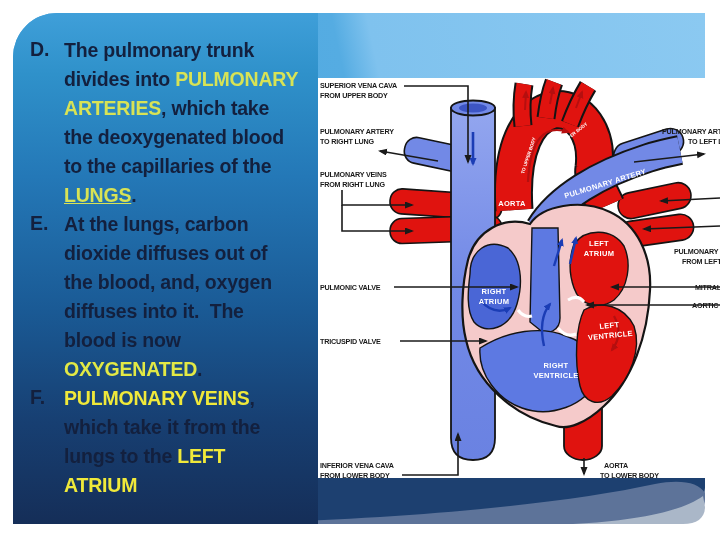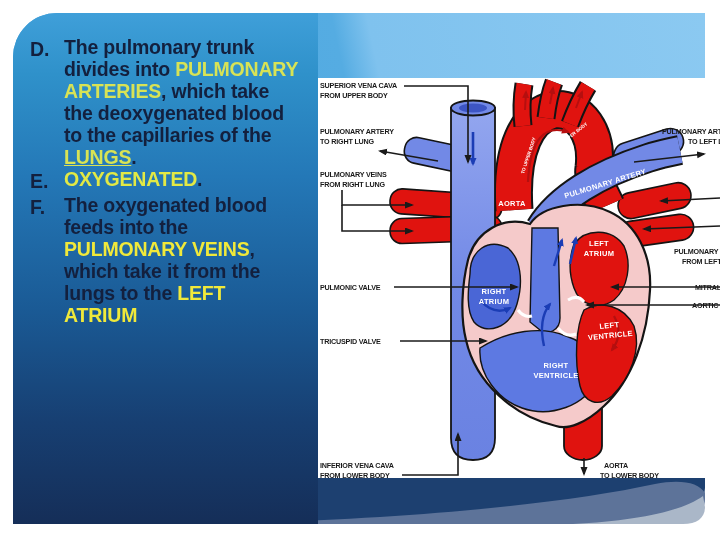--- a/index.html
+++ b/index.html
@@ -20,21 +20,21 @@
     position:absolute;left:13px;top:13px;width:305px;height:511px;
     border-top-left-radius:44px;
     background:linear-gradient(180deg,#3f9fd9 0%,#2f91ca 12%,#2478b7 32%,#1a5a95 58%,#173f72 80%,#152e58 100%);
   }
   .bullets{padding:23px 0 0 17px;}
   .bullet{display:flex;margin:0;}
   .bullet .lbl{
     flex:0 0 34px;color:#13203e;font-size:19.5px;line-height:26.3px;font-weight:bold;
   }
   .bullet .txt{
-    white-space:pre;color:#13203e;font-size:19.5px;line-height:22px;font-weight:bold;
+    white-space:pre;color:#13203e;font-size:19.5px;line-height:29px;font-weight:bold;
     letter-spacing:-0.2px;
   }
   .heart-svg{position:absolute;left:318px;top:78px;width:402px;height:400px;}
   .heart-svg text{font-family:"Liberation Sans", sans-serif;}
   .dlabel{font-size:7.2px;font-weight:bold;fill:#1a1a1a;letter-spacing:-0.2px;}
   .ilabel{font-size:7.5px;font-weight:bold;fill:#ffffff;text-anchor:middle;letter-spacing:0.3px;}
   .conn{stroke:#1a1a1a;stroke-width:1.6;fill:none;}
 </style>
 </head>
 <body>
@@ -55,27 +55,30 @@
         <span class="lbl">D.</span>
         <span class="txt"><span>The pulmonary trunk
 divides into </span><span style="color: rgb(216, 227, 85);">PULMONARY
 ARTERIES</span><span>, which take
 the deoxygenated blood
 to the capillaries of the
 </span><span style="color: rgb(216, 227, 85); text-decoration: underline;">LUNGS</span><span>.</span></span>
       </div>
       <div class="bullet">
         <span class="lbl">E.</span>
-        <span class="txt"><span style="color: rgb(226, 233, 69);">OXYGENATED</span><span>.</span></span>
+        <span class="txt"><span>At the lungs, carbon
+dioxide diffuses out of
+the blood, and, oxygen
+diffuses into it.  The
+blood is now
+</span><span style="color: rgb(226, 233, 69);">OXYGENATED</span><span>.</span></span>
       </div>
       <div class="bullet">
         <span class="lbl">F.</span>
-        <span class="txt"><span>The oxygenated blood
-feeds into the
-</span><span style="color: rgb(240, 233, 58);">PULMONARY VEINS</span><span>,
+        <span class="txt"><span style="color: rgb(240, 233, 58);">PULMONARY VEINS</span><span>,
 which take it from the
 lungs to the </span><span style="color: rgb(240, 233, 58);">LEFT
 ATRIUM</span></span>
       </div>
     </div>
 </div>
 
 <svg class="heart-svg" viewBox="0 0 402 400">
   <defs>
     <marker id="mkB" markerWidth="10" markerHeight="10" refX="7" refY="3.5" orient="auto" markerUnits="userSpaceOnUse">

